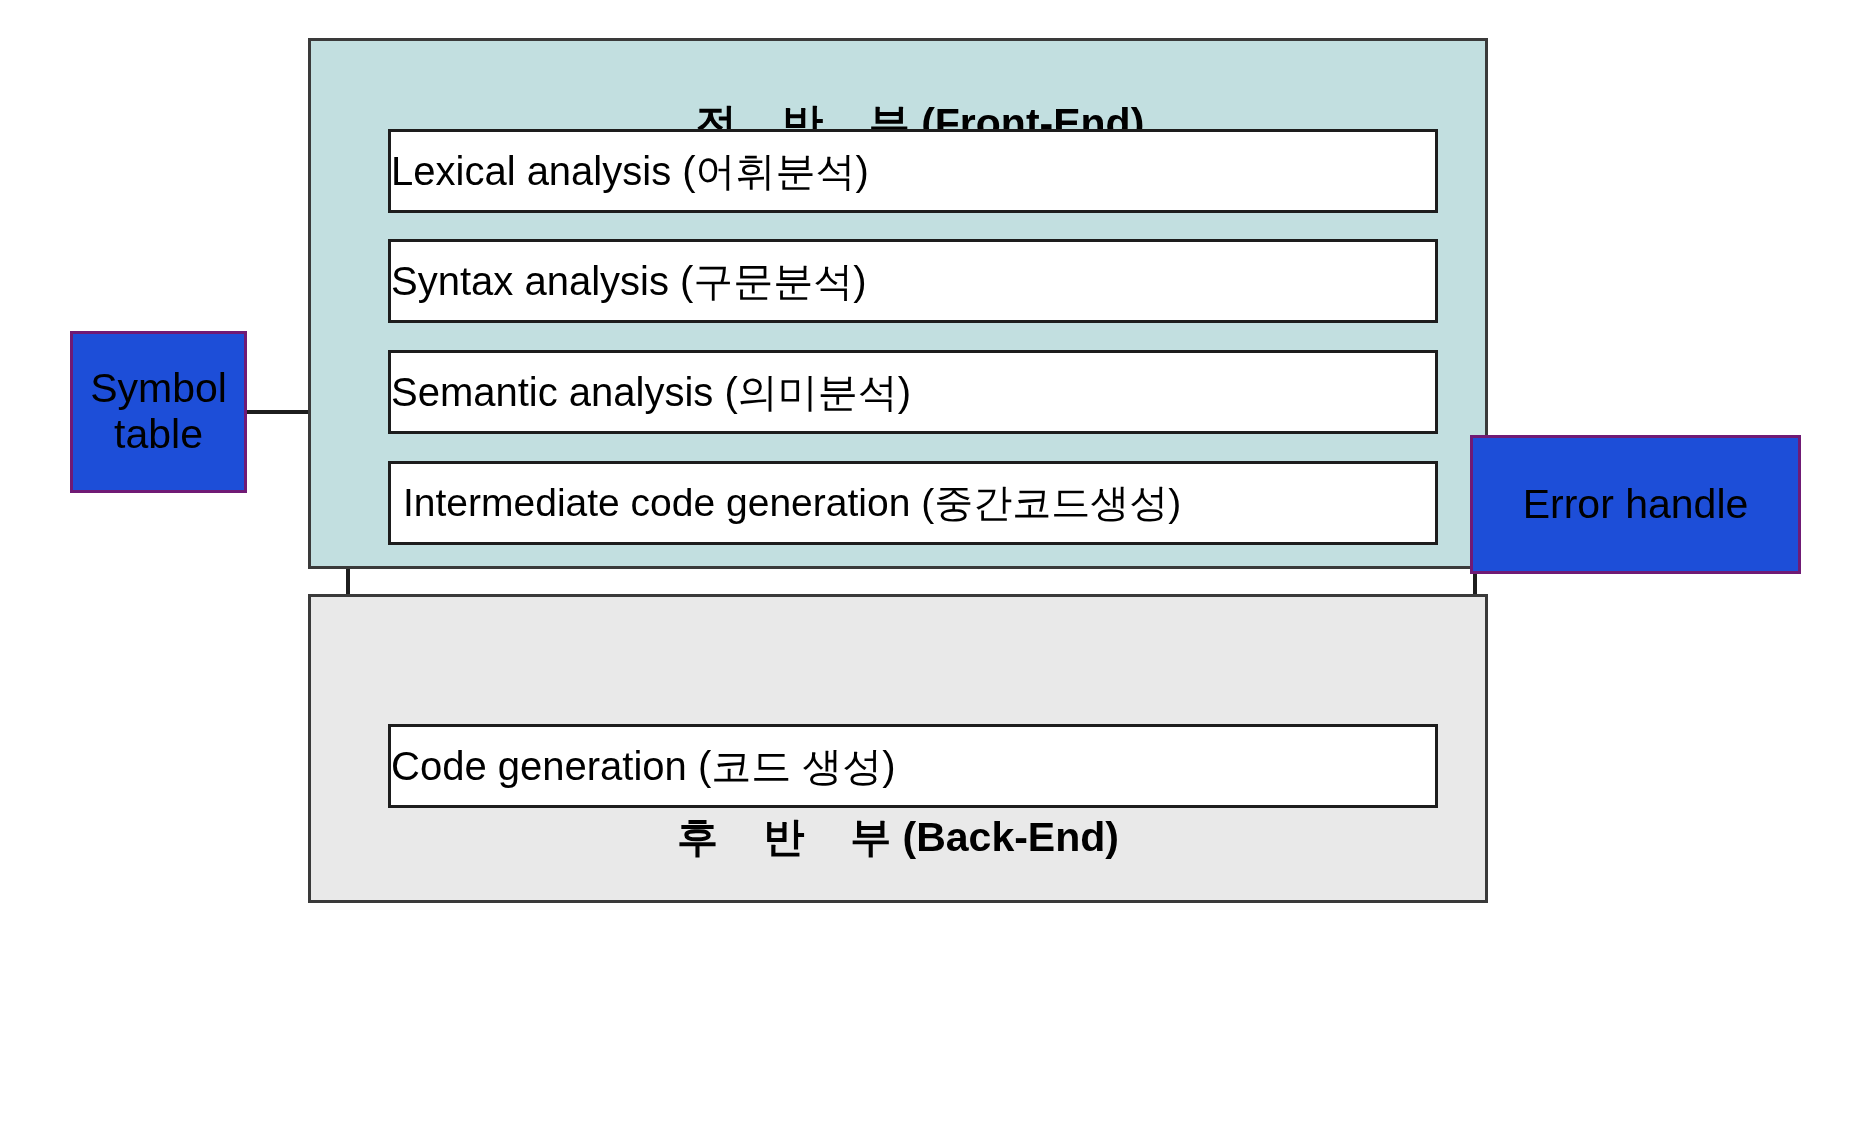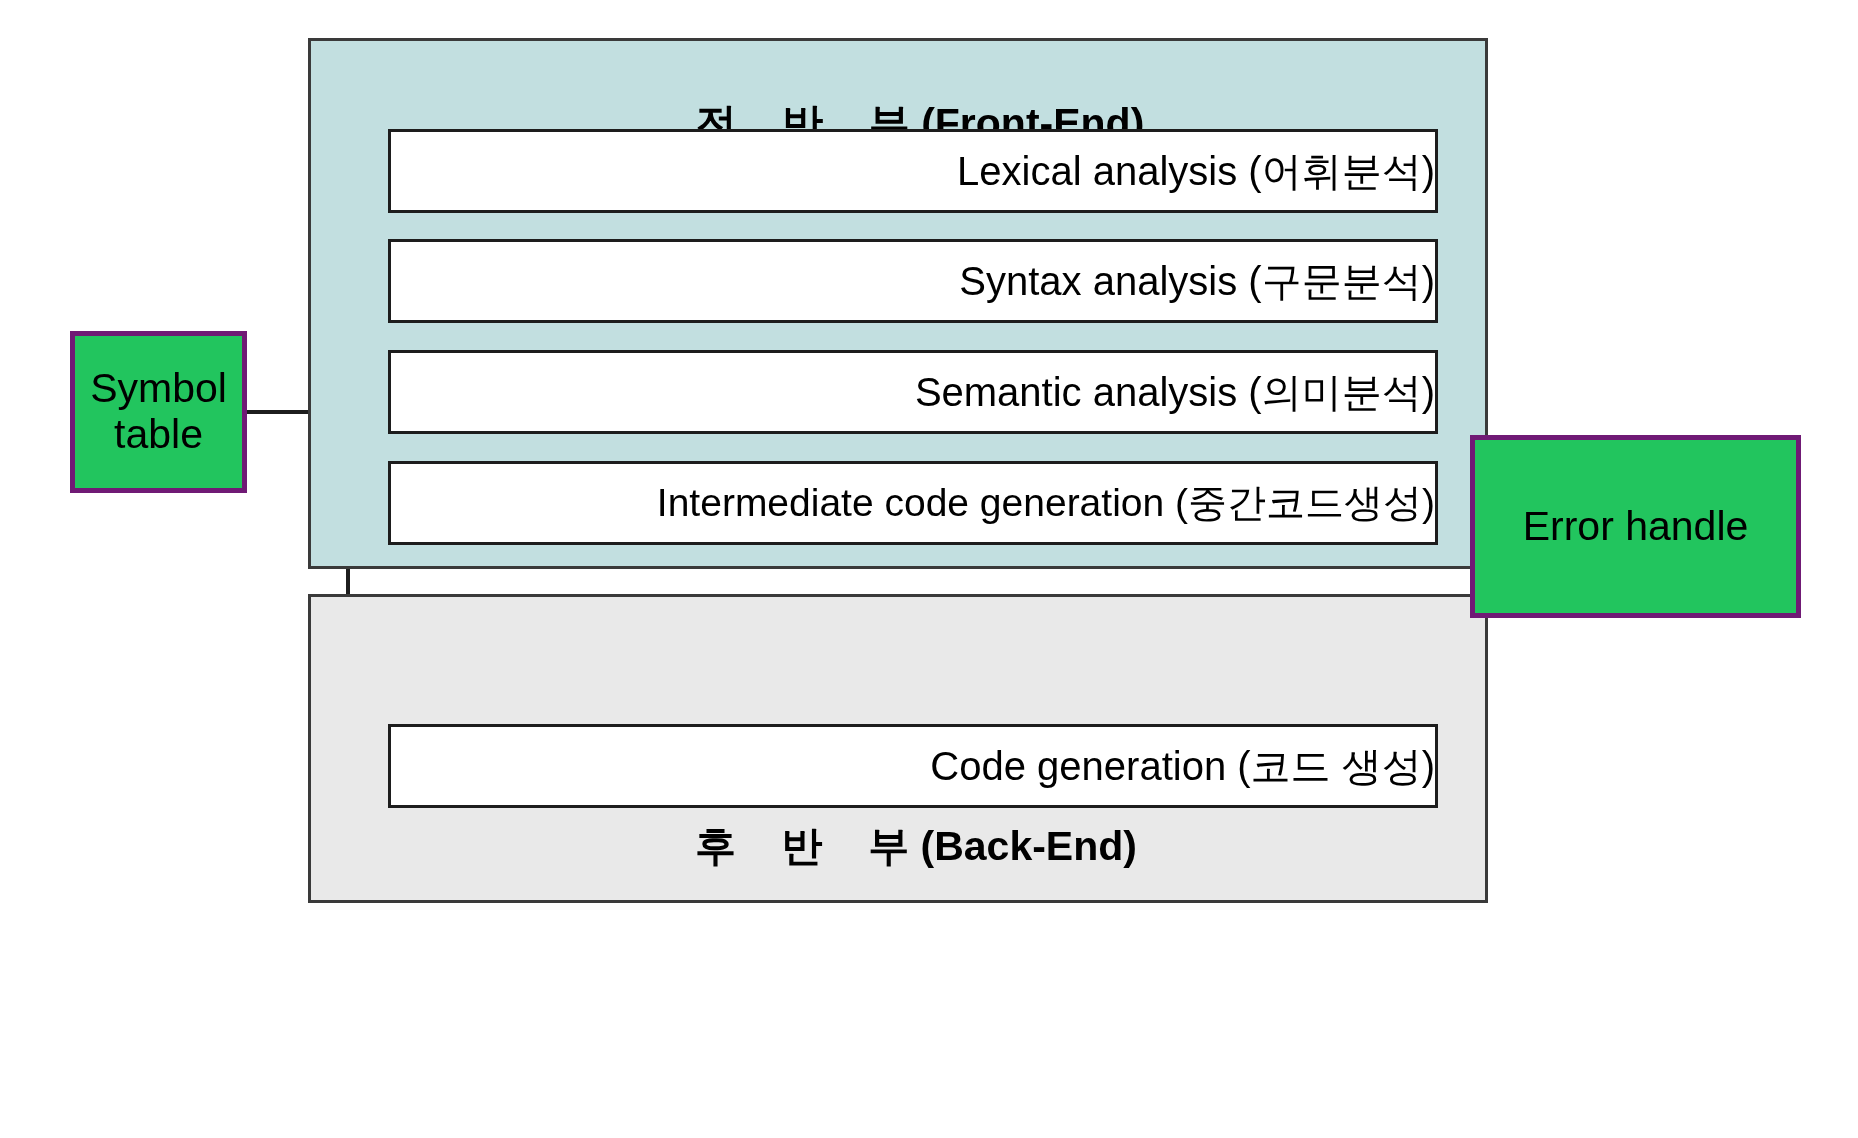--- a/index.html
+++ b/index.html
@@ -54,65 +54,65 @@
     left: 0;
     width: 100%;
     text-align: center;
     font-weight: bold;
     font-size: 41px;
     color: #000000;
     letter-spacing: 0px;
     white-space: pre;
   }
   .panel-front .panel-title { top: 55px; margin-left: 22px; }
-  .panel-back  .panel-title { top: 222px; padding-left: 18px; }
+  .panel-back  .panel-title { top: 213px; }
 
   
   .stage-box {
     position: absolute;
     box-sizing: border-box;
     left: 388px;
     width: 1050px;
     height: 84px;
     background: #ffffff;
     border: 3px solid #1d1d1d;
     display: flex;
     align-items: center;
-    justify-content: flex-end;
+    justify-content: flex-start;
     font-size: 40px;
     color: #000000;
     white-space: nowrap;
   }
   .stage-box.tight { font-size: 39px; }
 
   
   .side-box {
     position: absolute;
     box-sizing: border-box;
-    background: #22c55e;
-    border: 5px solid #701a75;
+    background: #1d4ed8;
+    border: 3px solid #701a75;
     display: flex;
     align-items: center;
     justify-content: center;
     text-align: center;
     font-size: 41px;
     color: #000000;
     line-height: 1.12;
   }
   .side-symbol {
     left: 70px;
     top: 331px;
     width: 177px;
     height: 162px;
   }
   .side-error {
     left: 1470px;
     top: 435px;
     width: 331px;
-    height: 183px;
+    height: 139px;
   }
   .side-symbol .lbl { white-space: pre-line; }
 </style>
 </head>
 <body>
 
 <div id="stage">
 
   <svg id="wires" viewBox="0 0 1858 1138" width="1858" height="1138" xmlns="http://www.w3.org/2000/svg">
     <g stroke="#1d1d1d" stroke-width="4" fill="none" stroke-linecap="butt">

